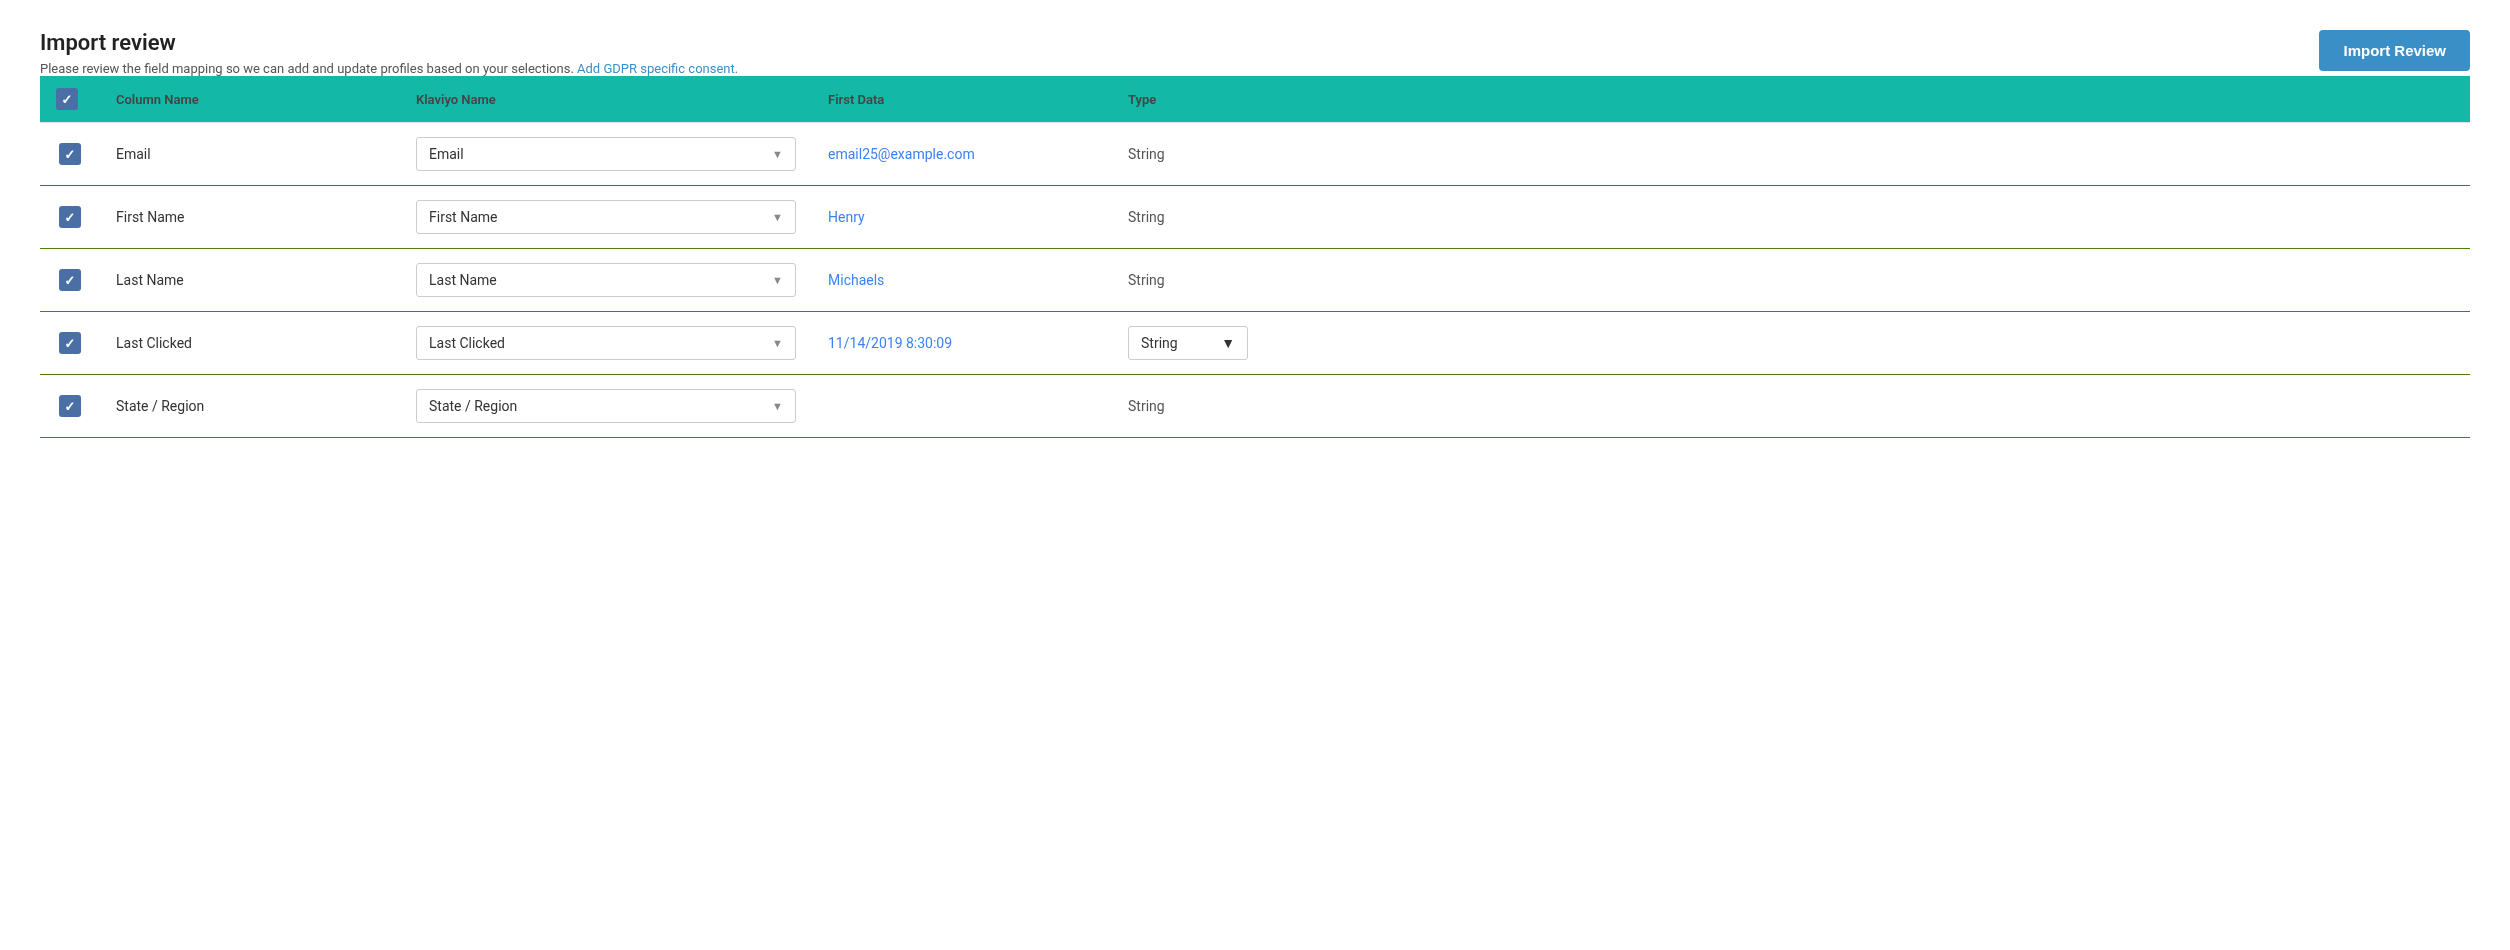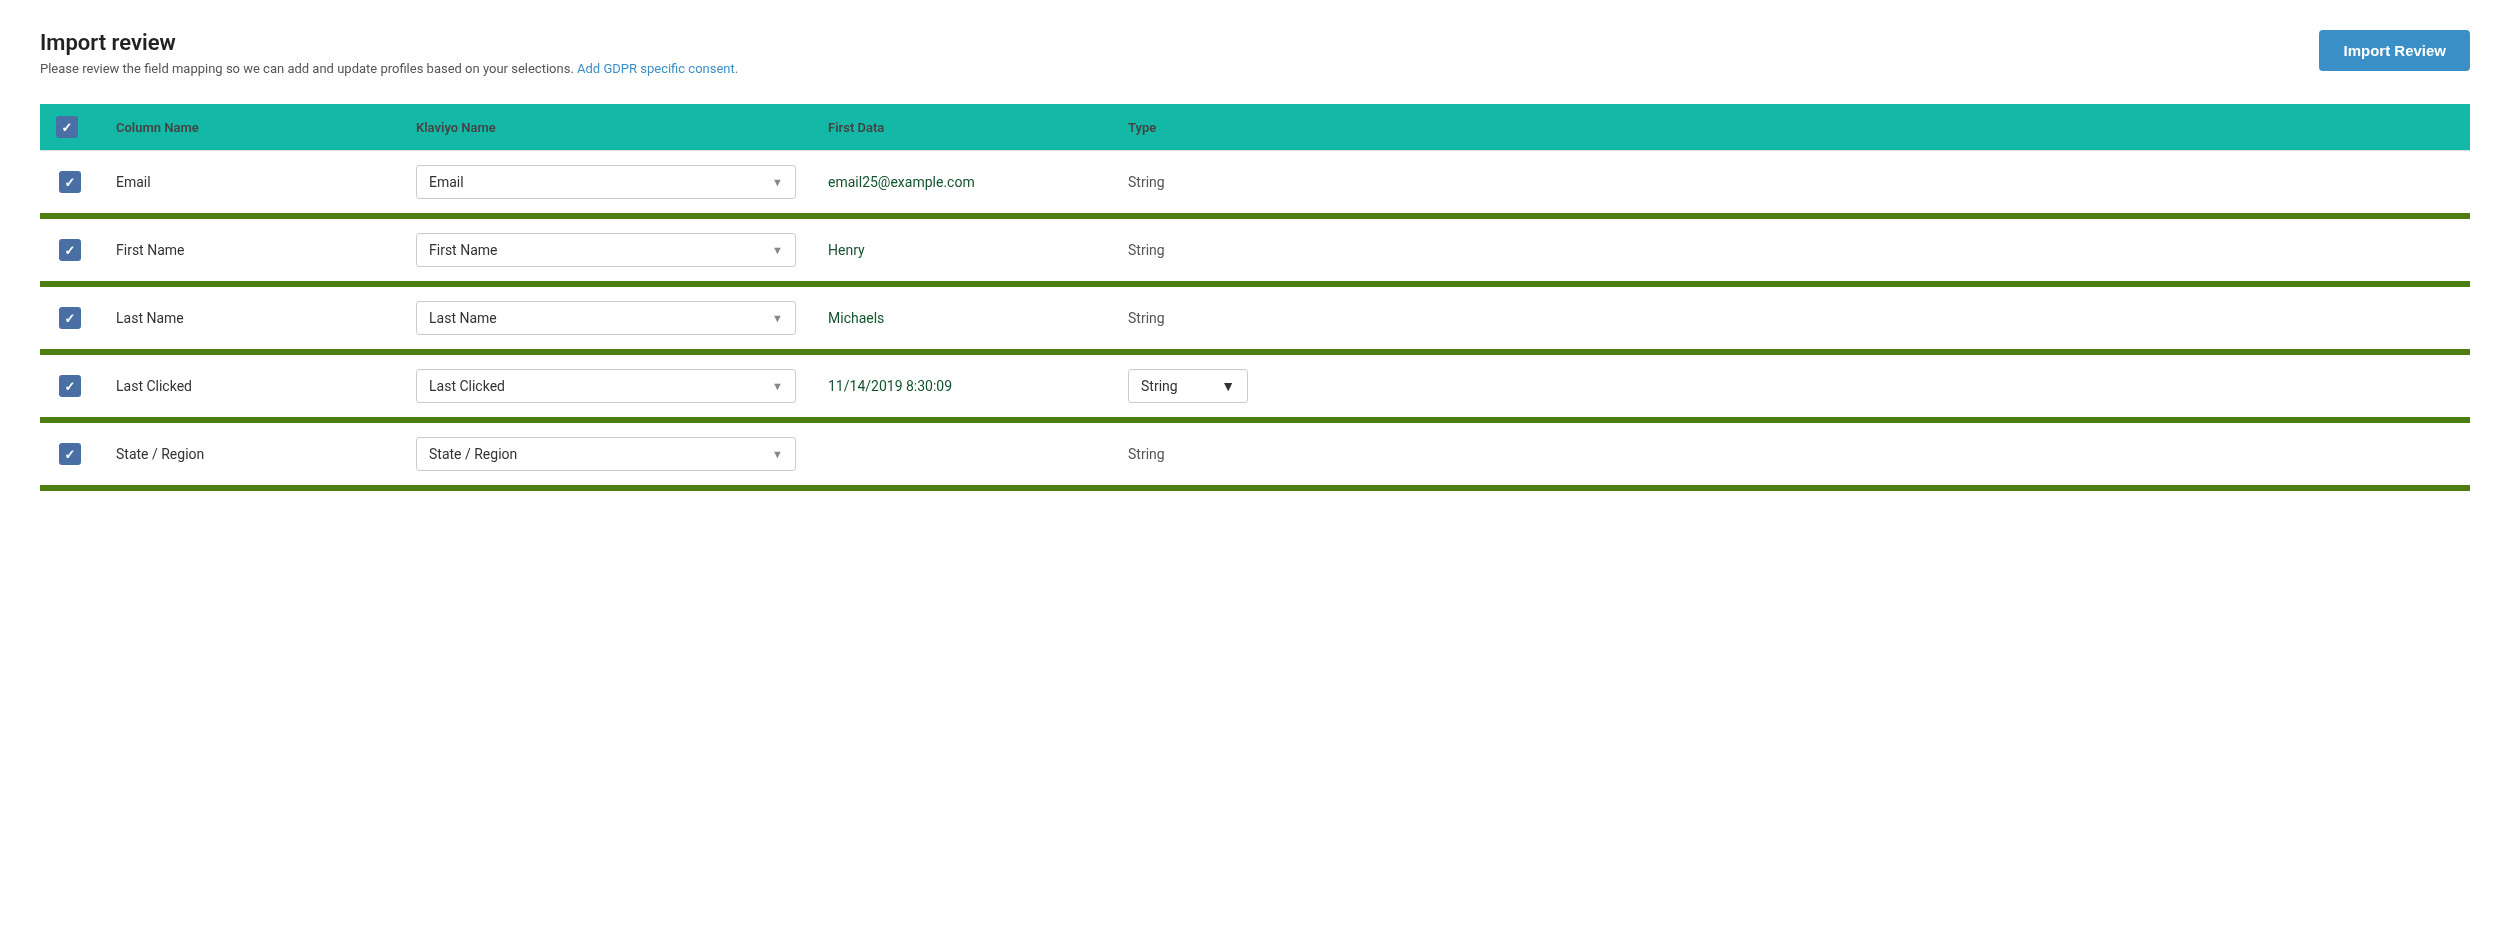--- a/index.html
+++ b/index.html
@@ -13,21 +13,20 @@
       font-size: 14px;
       color: #333;
       background: #fff;
       padding: 30px 40px;
     }
 
     .header {
       display: flex;
       justify-content: space-between;
       align-items: flex-start;
-      margin-bottom: 28px;
     }
 
     .header-left h1 {
       font-size: 22px;
       font-weight: 600;
       color: #222;
       margin-bottom: 6px;
     }
 
     .header-left p {
@@ -80,21 +79,21 @@
 
     thead th:nth-child(3) {
       width: 400px;
     }
 
     thead th:nth-child(4) {
       width: 300px;
     }
 
     tbody tr {
-      border-bottom: 6px solid #4d7c0f;
+      border-bottom: 1px solid #4d7c0f;
     }
 
     tbody td {
       padding: 14px 16px;
       vertical-align: middle;
     }
 
     .checkbox-cell {
       width: 60px;
       text-align: center;
@@ -155,21 +154,21 @@
       color: #333;
     }
 
     .klaviyo-select .chevron {
       color: #888;
       font-size: 11px;
       margin-left: 8px;
     }
 
     .sample-data {
-      color: #14532d;
+      color: #3b82f6;
       font-size: 14px;
     }
 
     .type-text {
       color: #555;
       font-size: 14px;
     }
 
     .type-select {
       display: flex;

